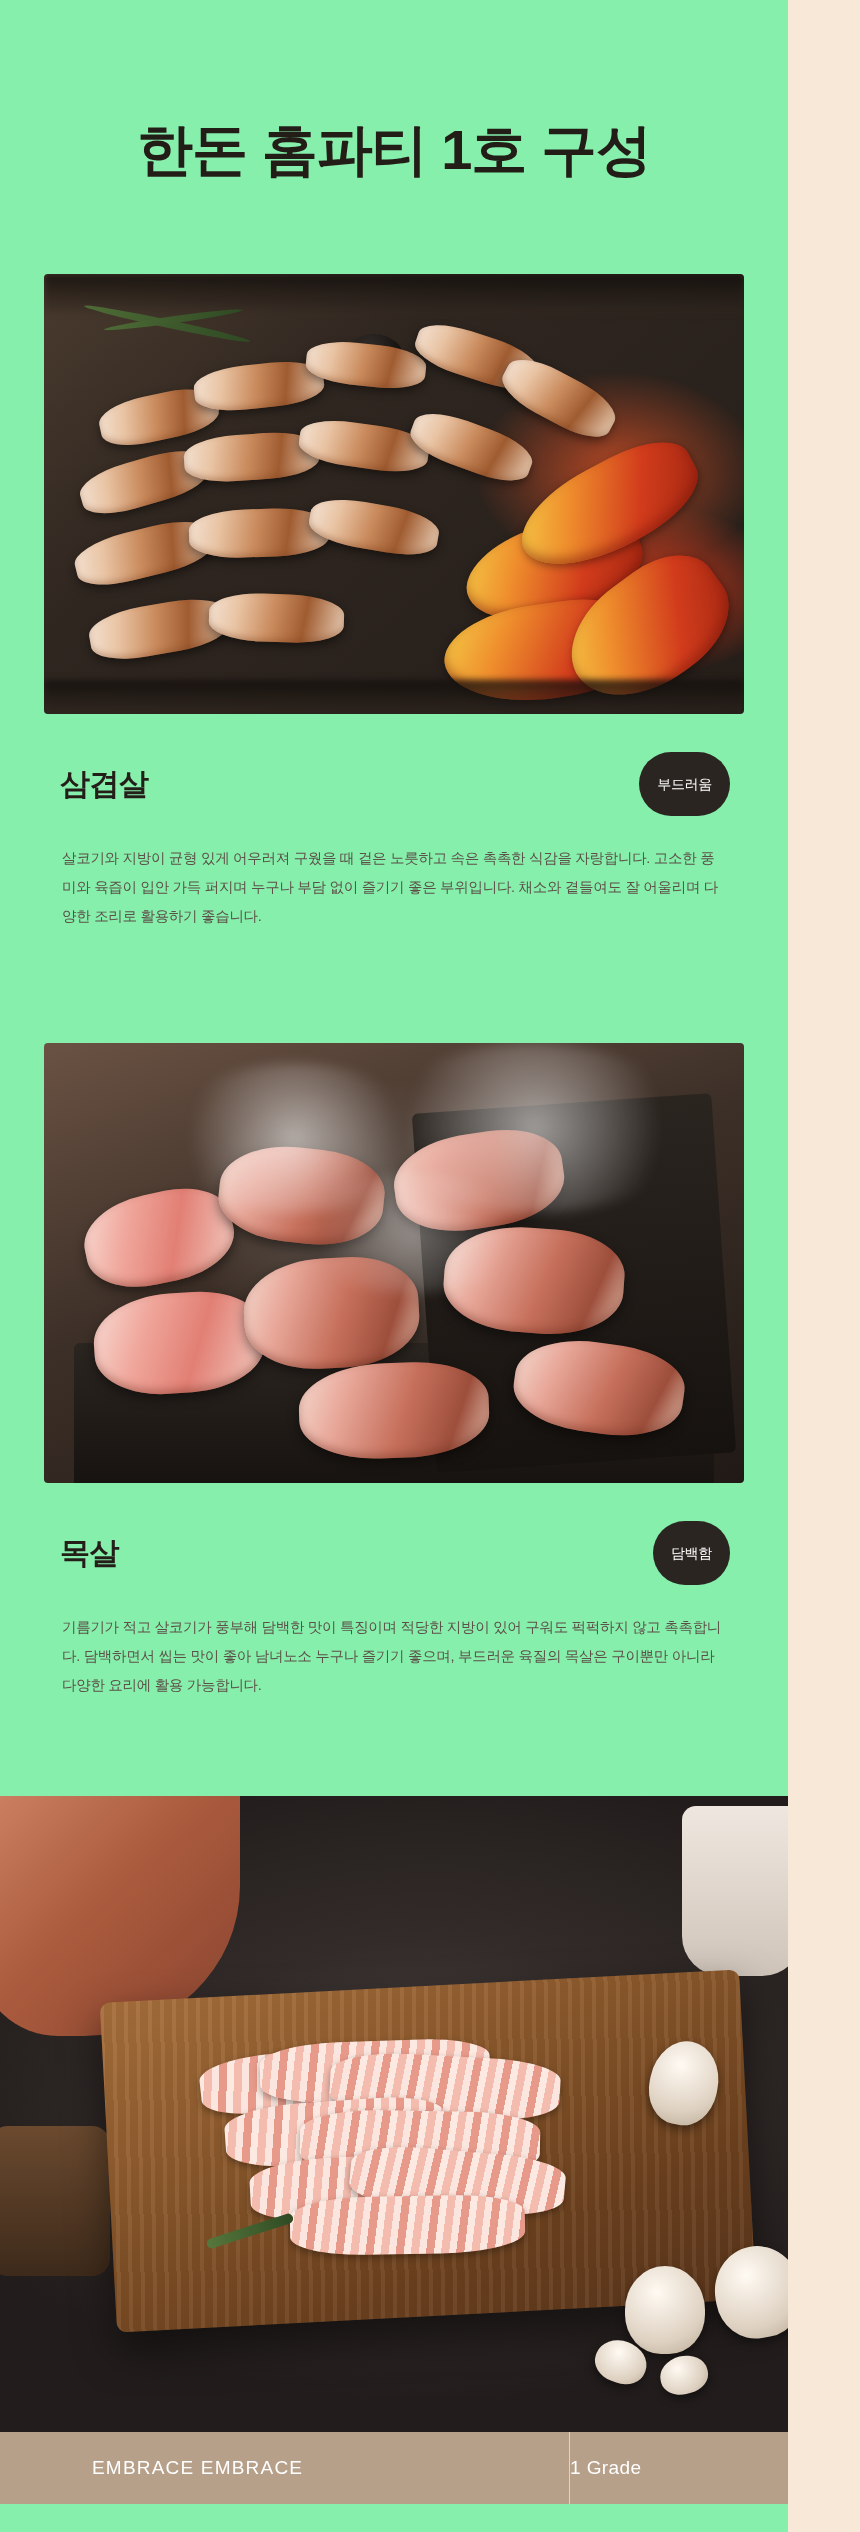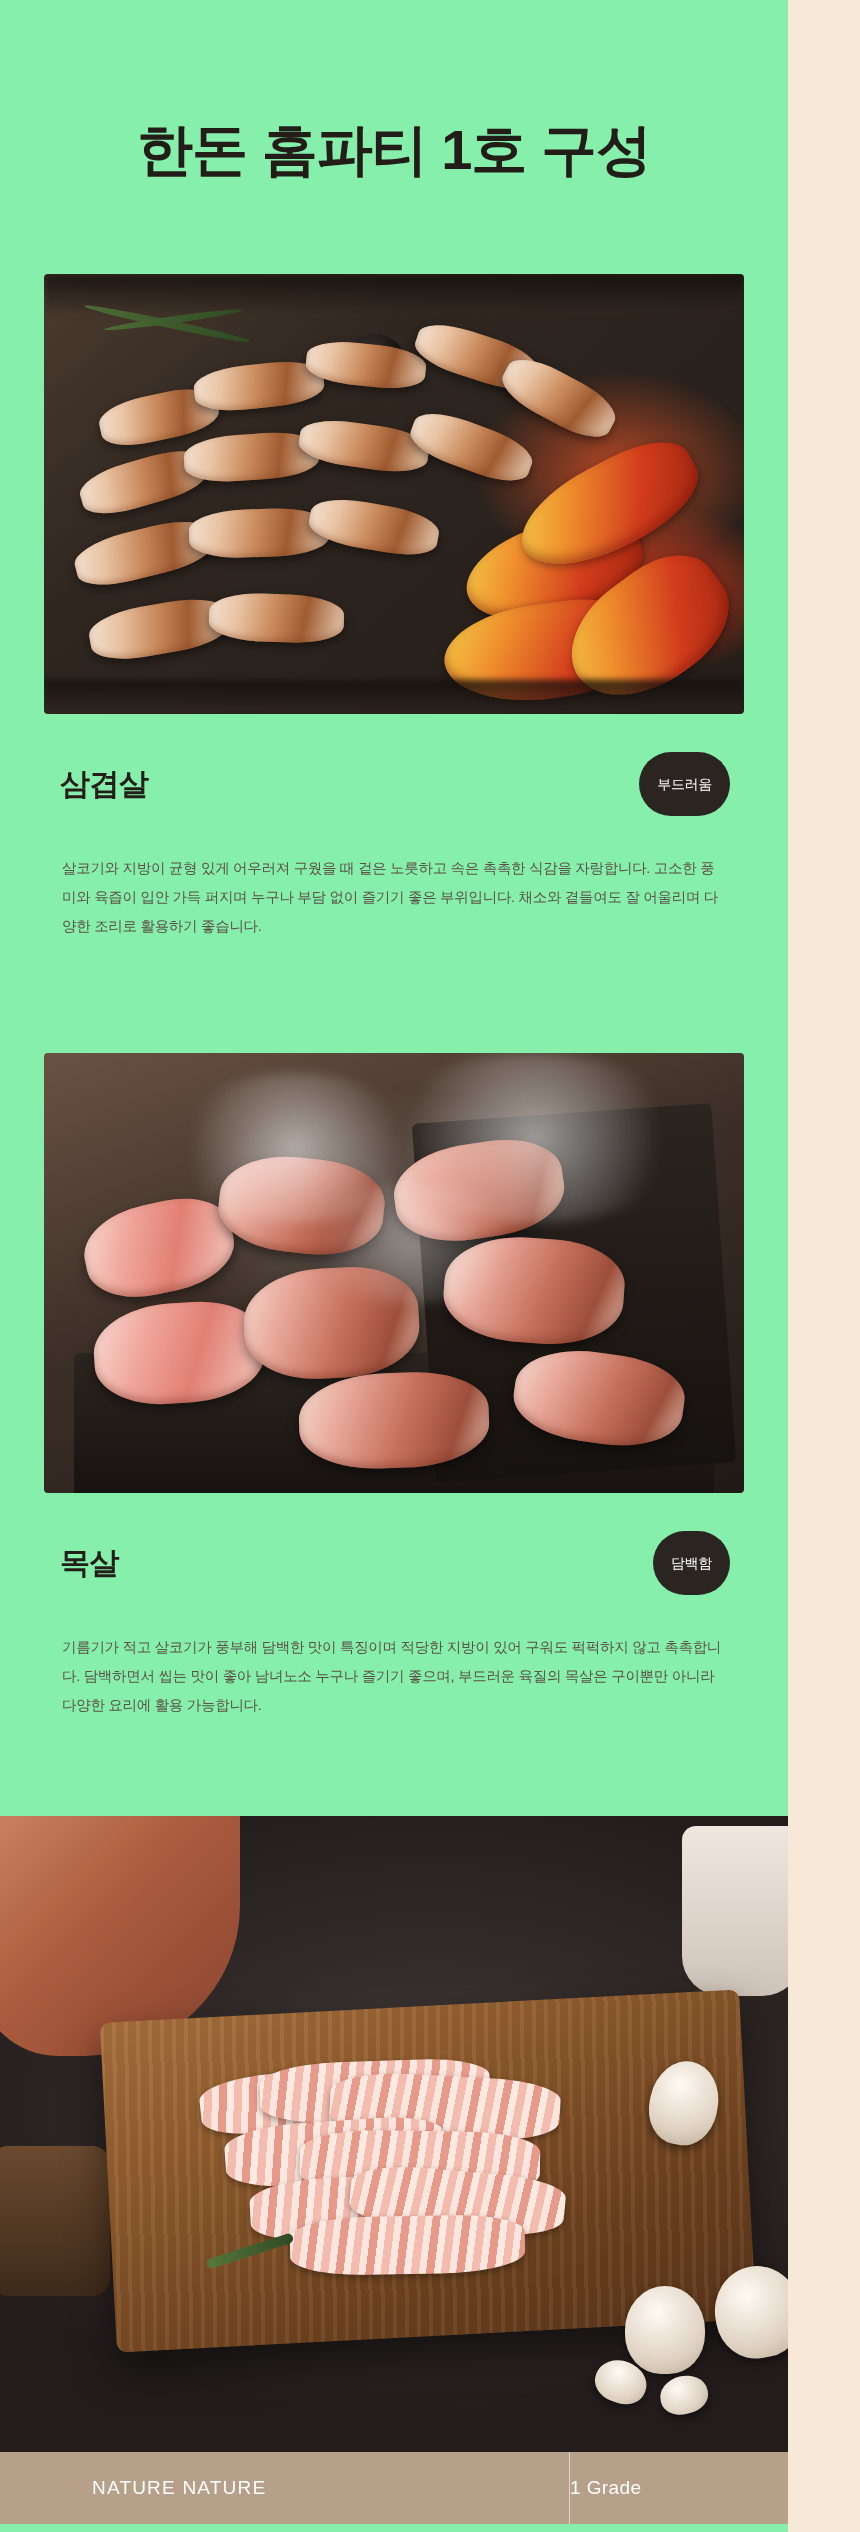--- a/index.html
+++ b/index.html
@@ -127,21 +127,21 @@
     display: inline-block;
     background: #2b2521;
     color: #fff;
     font-size: 14px;
     line-height: 1;
     padding: 25px 18px;
     border-radius: 999px;
     letter-spacing: -0.3px;
   }
   .desc {
-    margin-top: 38px;
+    margin-top: 28px;
     padding: 0 18px;
     font-size: 14.5px;
     line-height: 2.0;
     color: #5c5148;
     letter-spacing: -0.3px;
   }
   .gap-between { height: 112px; }
 
   
   .hero {
@@ -336,18 +336,18 @@
     <div class="rosemary" style="left:205px;top:430px;"></div>
 
     <div class="garlic" style="left:650px;top:245px;width:68px;height:84px;transform:rotate(12deg);"></div>
     <div class="garlic" style="left:625px;top:470px;width:80px;height:88px;"></div>
     <div class="garlic" style="left:715px;top:450px;width:86px;height:92px;transform:rotate(-10deg);"></div>
     <div class="garlic" style="left:595px;top:545px;width:52px;height:42px;transform:rotate(20deg);"></div>
     <div class="garlic" style="left:660px;top:560px;width:48px;height:38px;transform:rotate(-14deg);"></div>
   </div>
 
   <div class="footer">
-    <div class="footer-left">NATURE NATURE</div>
+    <div class="footer-left">EMBRACE EMBRACE</div>
     <div class="footer-div"></div>
     <div class="footer-right">1 Grade</div>
   </div>
 
 </div>
 
 </body></html>

